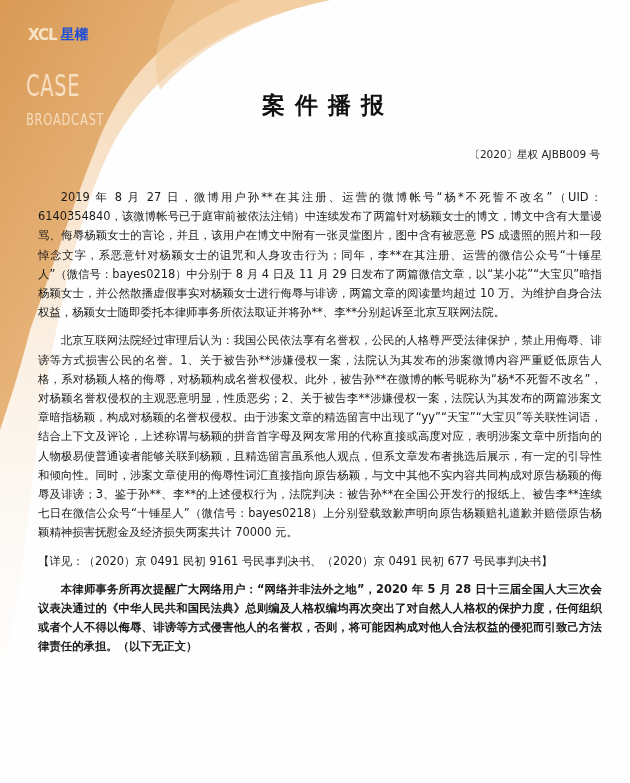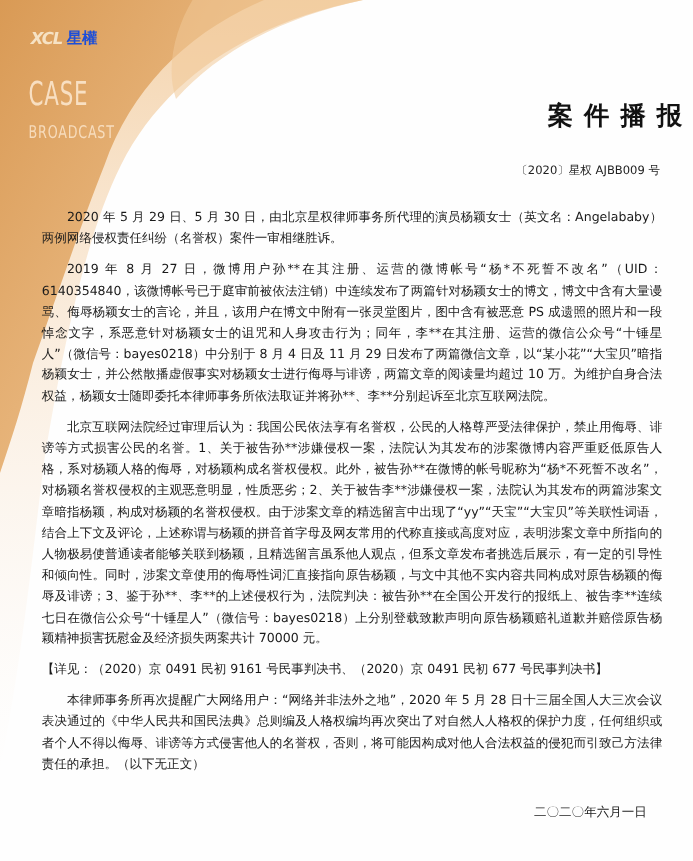--- a/index.html
+++ b/index.html
@@ -11,50 +11,50 @@
     }
     .bg-wave {
       position: absolute; left: 0; top: 0; width: 630px; height: 783px;
       z-index: 0;
     }
     .logo {
       position: absolute; left: 28px; top: 26px; z-index: 2;
       display: flex; align-items: center; gap: 4px;
       color: #f6e2c4; font-weight: bold; font-size: 15px; letter-spacing: 0px;
     }
-    .logo .mark { font-family: "DejaVu Sans", sans-serif; font-style: italic; letter-spacing: -1px; text-align: center; }
+    .logo .mark { font-family: "DejaVu Sans", sans-serif; letter-spacing: -1px; text-align: center; }
     .logo .cn { color: #1d4ed8; font-size: 14px; }
     .case-word {
       position: absolute; left: 26px; top: 68px; z-index: 2;
       font-family: "DejaVu Sans Condensed", "DejaVu Sans", sans-serif;
       color: rgba(255,240,220,0.78); font-size: 30px; letter-spacing: 1px;
       transform: scaleX(0.72); transform-origin: left top;
     }
     .broadcast-word {
       position: absolute; left: 26px; top: 110px; z-index: 2;
       color: rgba(255,240,220,0.72); font-size: 16px; letter-spacing: 1px;
       transform: scaleX(0.72); transform-origin: left top;
     }
     .title {
       position: absolute; left: 0; right: 0; top: 90px; z-index: 2;
-      text-align: right; font-size: 23px; font-weight: bold; letter-spacing: 10px;
+      text-align: center; font-size: 23px; font-weight: bold; letter-spacing: 10px;
       padding-left: 26px; color: #111;
     }
     .doc-no {
       position: absolute; right: 30px; top: 148px; z-index: 2;
       font-size: 10.5px; color: #222; margin-left: 16px;
     }
     .content {
       position: absolute; left: 38px; width: 564px; top: 188px; z-index: 2;
       font-size: 11.4px; line-height: 19.2px; text-align: justify;
     }
     .content p { margin: 0 0 9px 0; }
     .content p.indent { text-indent: 2em; }
     .content p.cite { text-align: left; margin: 0 0 9px 0; }
-    .content p.bold { font-weight: normal; }
+    .content p.bold { font-weight: bold; }
     .sign {
       position: absolute; right: 42px; top: 728px; z-index: 2;
       font-size: 11.4px; line-height: 20px; text-align: left;
     }
   </style>
 </head>
 <body>
 
 <svg class="bg-wave" viewBox="0 0 630 783" preserveAspectRatio="none">
   <defs>
@@ -77,22 +77,20 @@
   <span class="mark">XCL</span>
   <span class="cn">星權</span>
 </div>
 <div class="case-word">CASE</div>
 <div class="broadcast-word">BROADCAST</div>
 
 <div class="title">案件播报</div>
 <div class="doc-no">〔2020〕星权 AJBB009 号</div>
 
 <div class="content">
-  <p class="indent">2020 年 5 月 29 日、5 月 30 日，由北京星权律师事务所代理的演员杨颖女士（英文名：Angelababy）两例网络侵权责任纠纷（名誉权）案件一审相继胜诉。</p>
   <p class="indent">2019 年 8 月 27 日，微博用户孙**在其注册、运营的微博帐号“杨*不死誓不改名”（UID：6140354840，该微博帐号已于庭审前被依法注销）中连续发布了两篇针对杨颖女士的博文，博文中含有大量谩骂、侮辱杨颖女士的言论，并且，该用户在博文中附有一张灵堂图片，图中含有被恶意 PS 成遗照的照片和一段悼念文字，系恶意针对杨颖女士的诅咒和人身攻击行为；同年，李**在其注册、运营的微信公众号“十锤星人”（微信号：bayes0218）中分别于 8 月 4 日及 11 月 29 日发布了两篇微信文章，以“某小花”“大宝贝”暗指杨颖女士，并公然散播虚假事实对杨颖女士进行侮辱与诽谤，两篇文章的阅读量均超过 10 万。为维护自身合法权益，杨颖女士随即委托本律师事务所依法取证并将孙**、李**分别起诉至北京互联网法院。</p>
   <p class="indent">北京互联网法院经过审理后认为：我国公民依法享有名誉权，公民的人格尊严受法律保护，禁止用侮辱、诽谤等方式损害公民的名誉。1、关于被告孙**涉嫌侵权一案，法院认为其发布的涉案微博内容严重贬低原告人格，系对杨颖人格的侮辱，对杨颖构成名誉权侵权。此外，被告孙**在微博的帐号昵称为“杨*不死誓不改名”，对杨颖名誉权侵权的主观恶意明显，性质恶劣；2、关于被告李**涉嫌侵权一案，法院认为其发布的两篇涉案文章暗指杨颖，构成对杨颖的名誉权侵权。由于涉案文章的精选留言中出现了“yy”“天宝”“大宝贝”等关联性词语，结合上下文及评论，上述称谓与杨颖的拼音首字母及网友常用的代称直接或高度对应，表明涉案文章中所指向的人物极易使普通读者能够关联到杨颖，且精选留言虽系他人观点，但系文章发布者挑选后展示，有一定的引导性和倾向性。同时，涉案文章使用的侮辱性词汇直接指向原告杨颖，与文中其他不实内容共同构成对原告杨颖的侮辱及诽谤；3、鉴于孙**、李**的上述侵权行为，法院判决：被告孙**在全国公开发行的报纸上、被告李**连续七日在微信公众号“十锤星人”（微信号：bayes0218）上分别登载致歉声明向原告杨颖赔礼道歉并赔偿原告杨颖精神损害抚慰金及经济损失两案共计 70000 元。</p>
   <p class="cite">【详见：（2020）京 0491 民初 9161 号民事判决书、（2020）京 0491 民初 677 号民事判决书】</p>
   <p class="indent bold">本律师事务所再次提醒广大网络用户：“网络并非法外之地”，2020 年 5 月 28 日十三届全国人大三次会议表决通过的《中华人民共和国民法典》总则编及人格权编均再次突出了对自然人人格权的保护力度，任何组织或者个人不得以侮辱、诽谤等方式侵害他人的名誉权，否则，将可能因构成对他人合法权益的侵犯而引致己方法律责任的承担。（以下无正文）</p>
 </div>
 
 <div class="sign">
-  <div>二〇二〇年六月一日</div>
 </div>
 
 </body></html>

